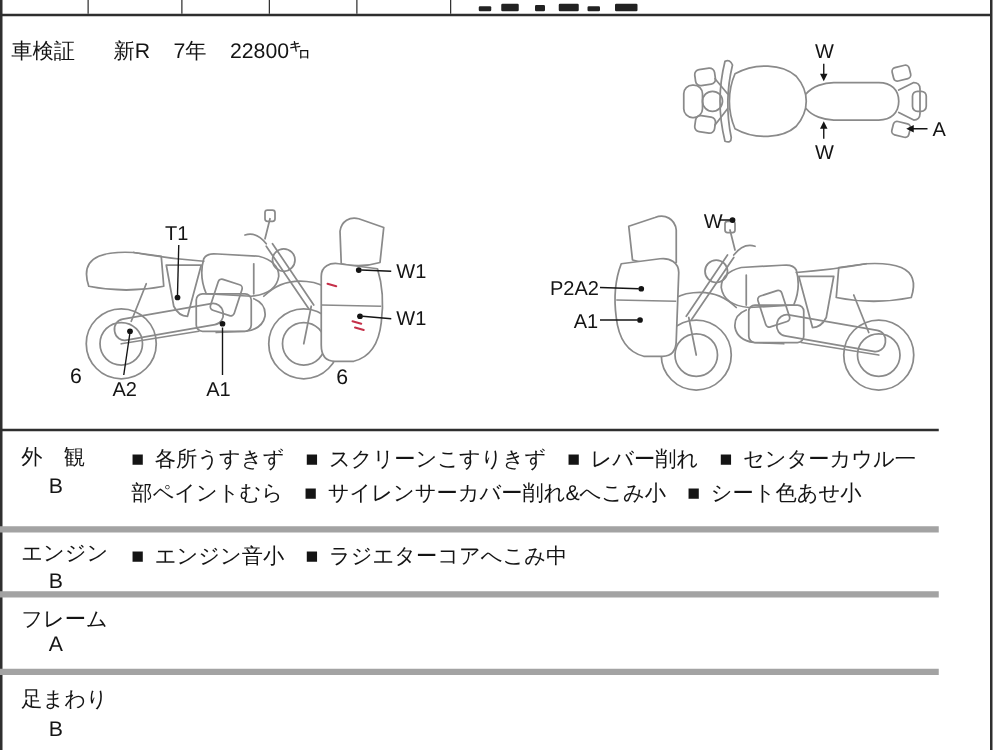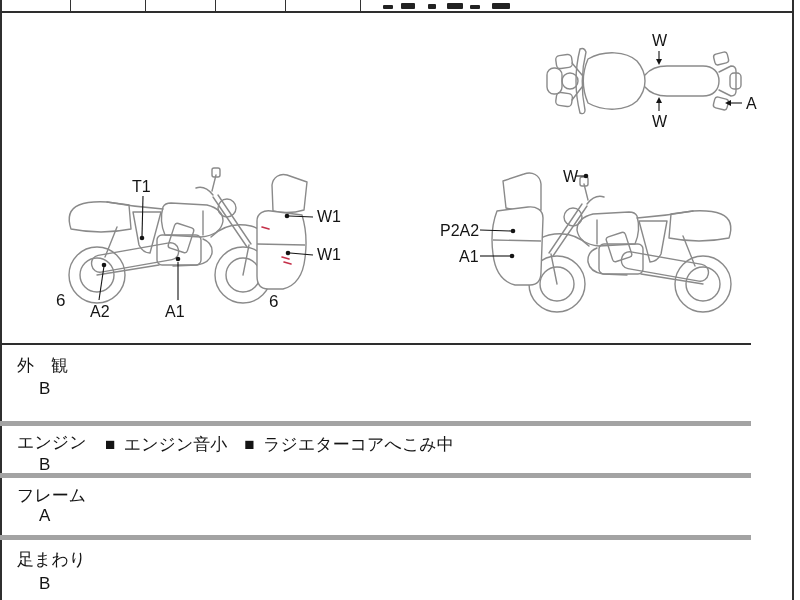--- a/index.html
+++ b/index.html
@@ -42,20 +42,26 @@
     <div class="vline" style="left:360px;top:0;height:11px"></div>
     <div class="frag" style="left:383px;top:5px;width:10px;height:4px"></div>
     <div class="frag" style="left:401px;top:3px;width:14px;height:6px"></div>
     <div class="frag" style="left:428px;top:4px;width:8px;height:5px"></div>
     <div class="frag" style="left:447px;top:3px;width:16px;height:6px"></div>
     <div class="frag" style="left:470px;top:5px;width:10px;height:4px"></div>
     <div class="frag" style="left:492px;top:3px;width:18px;height:6px"></div>
     <div class="hline" style="top:11px;height:2px"></div>
   </div>
 
+  <div id="regline">
+    <span class="lbl">車検証</span>
+    <span>新R</span>
+    <span>7年</span>
+    <span>22800㌔</span>
+  </div>
 
   <svg width="0" height="0" style="position:absolute">
     <defs>
       <g id="bike-side" stroke="#8a8a8a" fill="none" stroke-width="1.4" stroke-linecap="round" stroke-linejoin="round">
         <circle cx="42" cy="110" r="28"></circle>
         <circle cx="42" cy="110" r="17"></circle>
         <circle cx="188" cy="110" r="28"></circle>
         <circle cx="188" cy="110" r="17"></circle>
         <path d="M16,64 Q10,46 24,40 Q34,36 52,37 L74,40 L76,64 Q46,70 16,64 Z"></path>
         <path d="M52,37 Q80,42 108,44"></path>
@@ -161,20 +167,21 @@
     <text x="5" y="76" font-size="16">P2A2</text>
     <text x="24" y="102" font-size="16">A1</text>
     <text x="128" y="22" font-size="16">W</text>
   </svg>
 
   <div>
 
     <div class="trow t-top-thick" style="top:343px;height:78px">
       <div class="cat" style="top:9px">外　観</div>
       <div class="grade" style="top:34px">B</div>
+      <div class="comments" style="top:9px">■ 各所うすきず  ■ スクリーンこすりきず  ■ レバー削れ  ■ センターカウル一部ペイントむら  ■ サイレンサーカバー削れ&amp;へこみ小  ■ シート色あせ小</div>
     </div>
 
     <div class="trow t-top-thin" style="top:421px;height:52px">
       <div class="cat" style="top:5px">エンジン</div>
       <div class="grade" style="top:29px">B</div>
       <div class="comments" style="top:5px">■ エンジン音小  ■ ラジエターコアへこみ中</div>
     </div>
 
     <div class="trow t-top-thin" style="top:473px;height:48px">
       <div class="cat" style="top:6px">フレーム</div>

